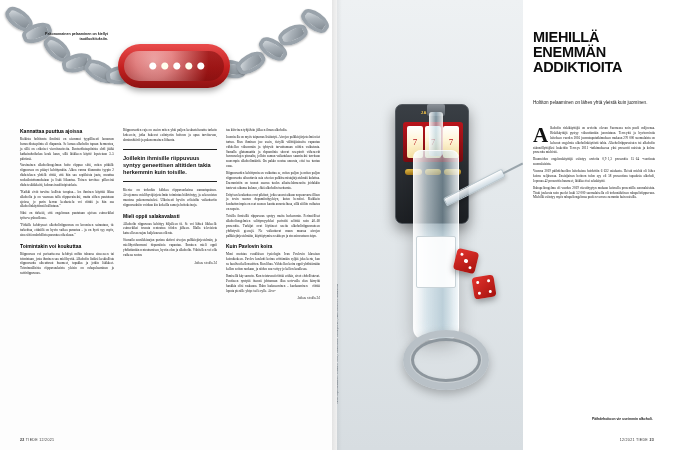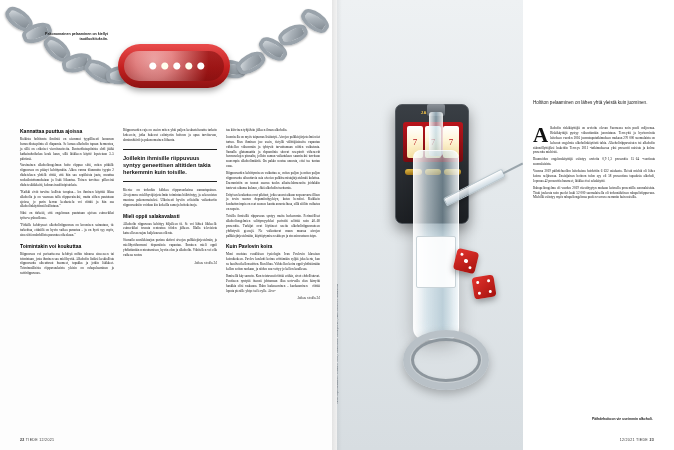--- a/index.html
+++ b/index.html
@@ -427,20 +427,21 @@
         <span class="dot" style="left:4px;top:14.6px;"></span>
         <span class="dot" style="left:14.6px;top:14.6px;"></span>
       </div>
 
       <div class="cuff"></div>
       <div class="cuff-inner"></div>
 
       <div class="credit">Kuvat: Taija Hämäläinen / Uhkatiet / Tiede, Päihdehuollon vuosikirja 2021, Ilkka Karttunen/OTAVAMEDIA</div>
     </div>
 
+    <div class="headline">MIEHILLÄ ENEMMÄN ADDIKTIOITA</div>
     <div class="deck">Holtiton pelaaminen on lähes yhtä yleistä kuin juominen.</div>
 
     <div class="right-body">
       <p>
         <span class="dropcap">A</span>
         <span>lkoholin riskikäyttäjiä on arvioitu olevan Suomessa noin puoli miljoonaa. Riskikäyttäjä pystyy vähentämään juomistaan. Terveyttä ja hyvinvointia laitoksen vuoden 2016 juomatapatutkimuksen mukaan 270 000 suomalaista on kehenut ongelmia alkoholinkäytöstä tahia. Alkoholiriippuvaisten tai alkoholin säännöllyttäjiksi laskettiin Terveys 2011 -tutkimuksessa yksi prosentti naisista ja kolme prosentta miehistä.</span>
       </p>
       <p>Huumeiden ongelmakäyttäjä esiintyy arvioita 0,9–1,3 prosenttia 15–64 -vuotiasta suomalaisista.</p>
       <p>Vuonna 2019 päihdehuollon laitoksissa hoidettiin 6 632 asiakasta. Heistä miehiä oli lähes koime neljäsosaa. Ensisijainen hoitoon tulon syy oli 58 prosentissa tapauksia alkoholi, Joponaa 42 prosenttia huumeet, lääkkeet tai sekakäyttö.</p>
       <p>Rahapeliongelma oli vuoden 2019 väestötyytyn mukaan koimella prosentilla suomalaisista. Tästä joukosta noin puolet laski 52 000 suomalaisella oli todennäköinen rahapeliriippuvuus. Miehillä esiintyy myös rahapeliongelmaa puolen verran enemmän kuin naisilla.</p>

